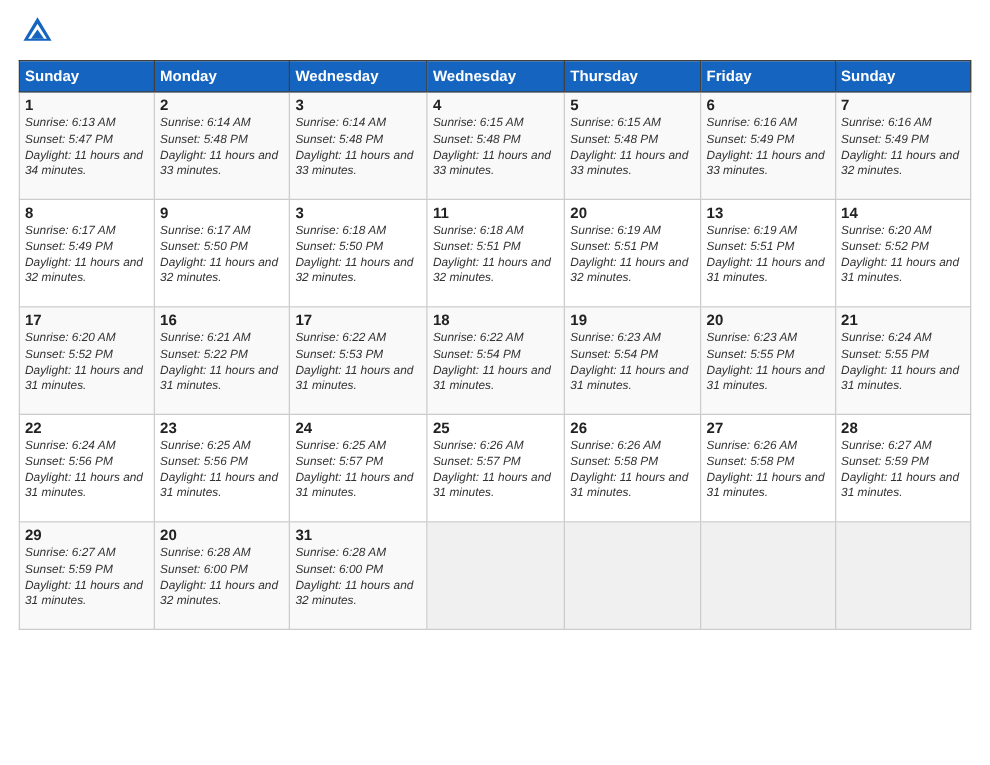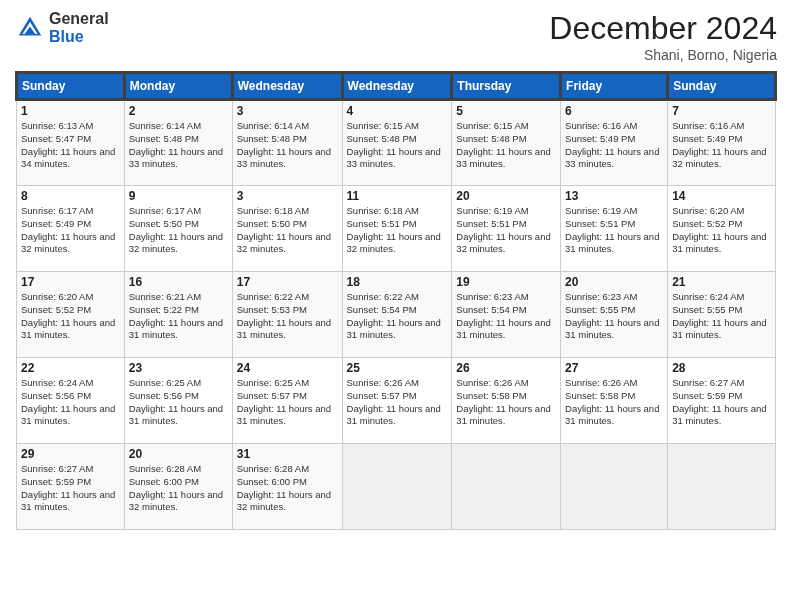--- a/index.html
+++ b/index.html
@@ -62,21 +62,21 @@
       border-collapse: collapse;
       font-size: 10.5px;
     }
     .calendar thead th {
       background: #1565c0;
       color: #fff;
       padding: 5px 4px;
       text-align: left;
       font-size: 12px;
       font-weight: bold;
-      border: 3px solid #404040;
+      border: 1px solid #404040;
     }
     .calendar tbody td {
       border: 1px solid #ccc;
       vertical-align: top;
       padding: 3px 4px;
       width: 113px;
       height: 86px;
       background: #fff;
     }
     .calendar tbody tr:nth-child(odd) td {
@@ -89,44 +89,37 @@
       font-size: 12px;
       font-weight: bold;
       color: #222;
       display: block;
       margin-bottom: 2px;
     }
     .day-info {
       font-size: 9.5px;
       color: #333;
       line-height: 1.35;
+      font-style: italic;
     }
     .empty-cell {
       background: #f0f0f0 !important;
     }
   </style>
 </head>
 <body>
 
 <div class="page">
   <div class="header">
     <div class="logo">
       <svg class="logo-icon" viewBox="0 0 40 40">
         <polygon points="20,5 35,30 5,30" fill="#1565c0"></polygon>
         <polygon points="20,12 30,28 10,28" fill="#fff"></polygon>
         <polygon points="20,18 27,28 13,28" fill="#1565c0"></polygon>
       </svg>
-      <div class="logo-text">
-        <span class="logo-general">General</span>
-        <span class="logo-blue">Blue</span>
-      </div>
-    </div>
-    <div class="title-block">
-      <div class="main-title">December 2024</div>
-      <div class="subtitle">Shani, Borno, Nigeria</div>
     </div>
   </div>
 
   <table class="calendar">
     <thead>
       <tr>
         <th>Sunday</th>
         <th>Monday</th>
         <th>Wednesday</th>
         <th>Wednesday</th>

